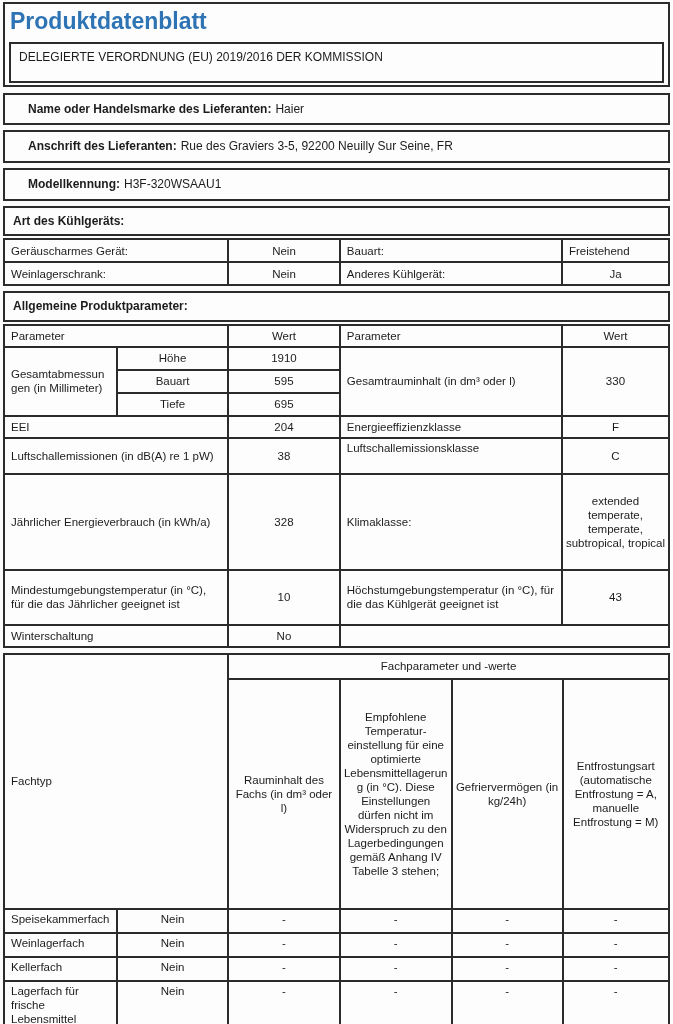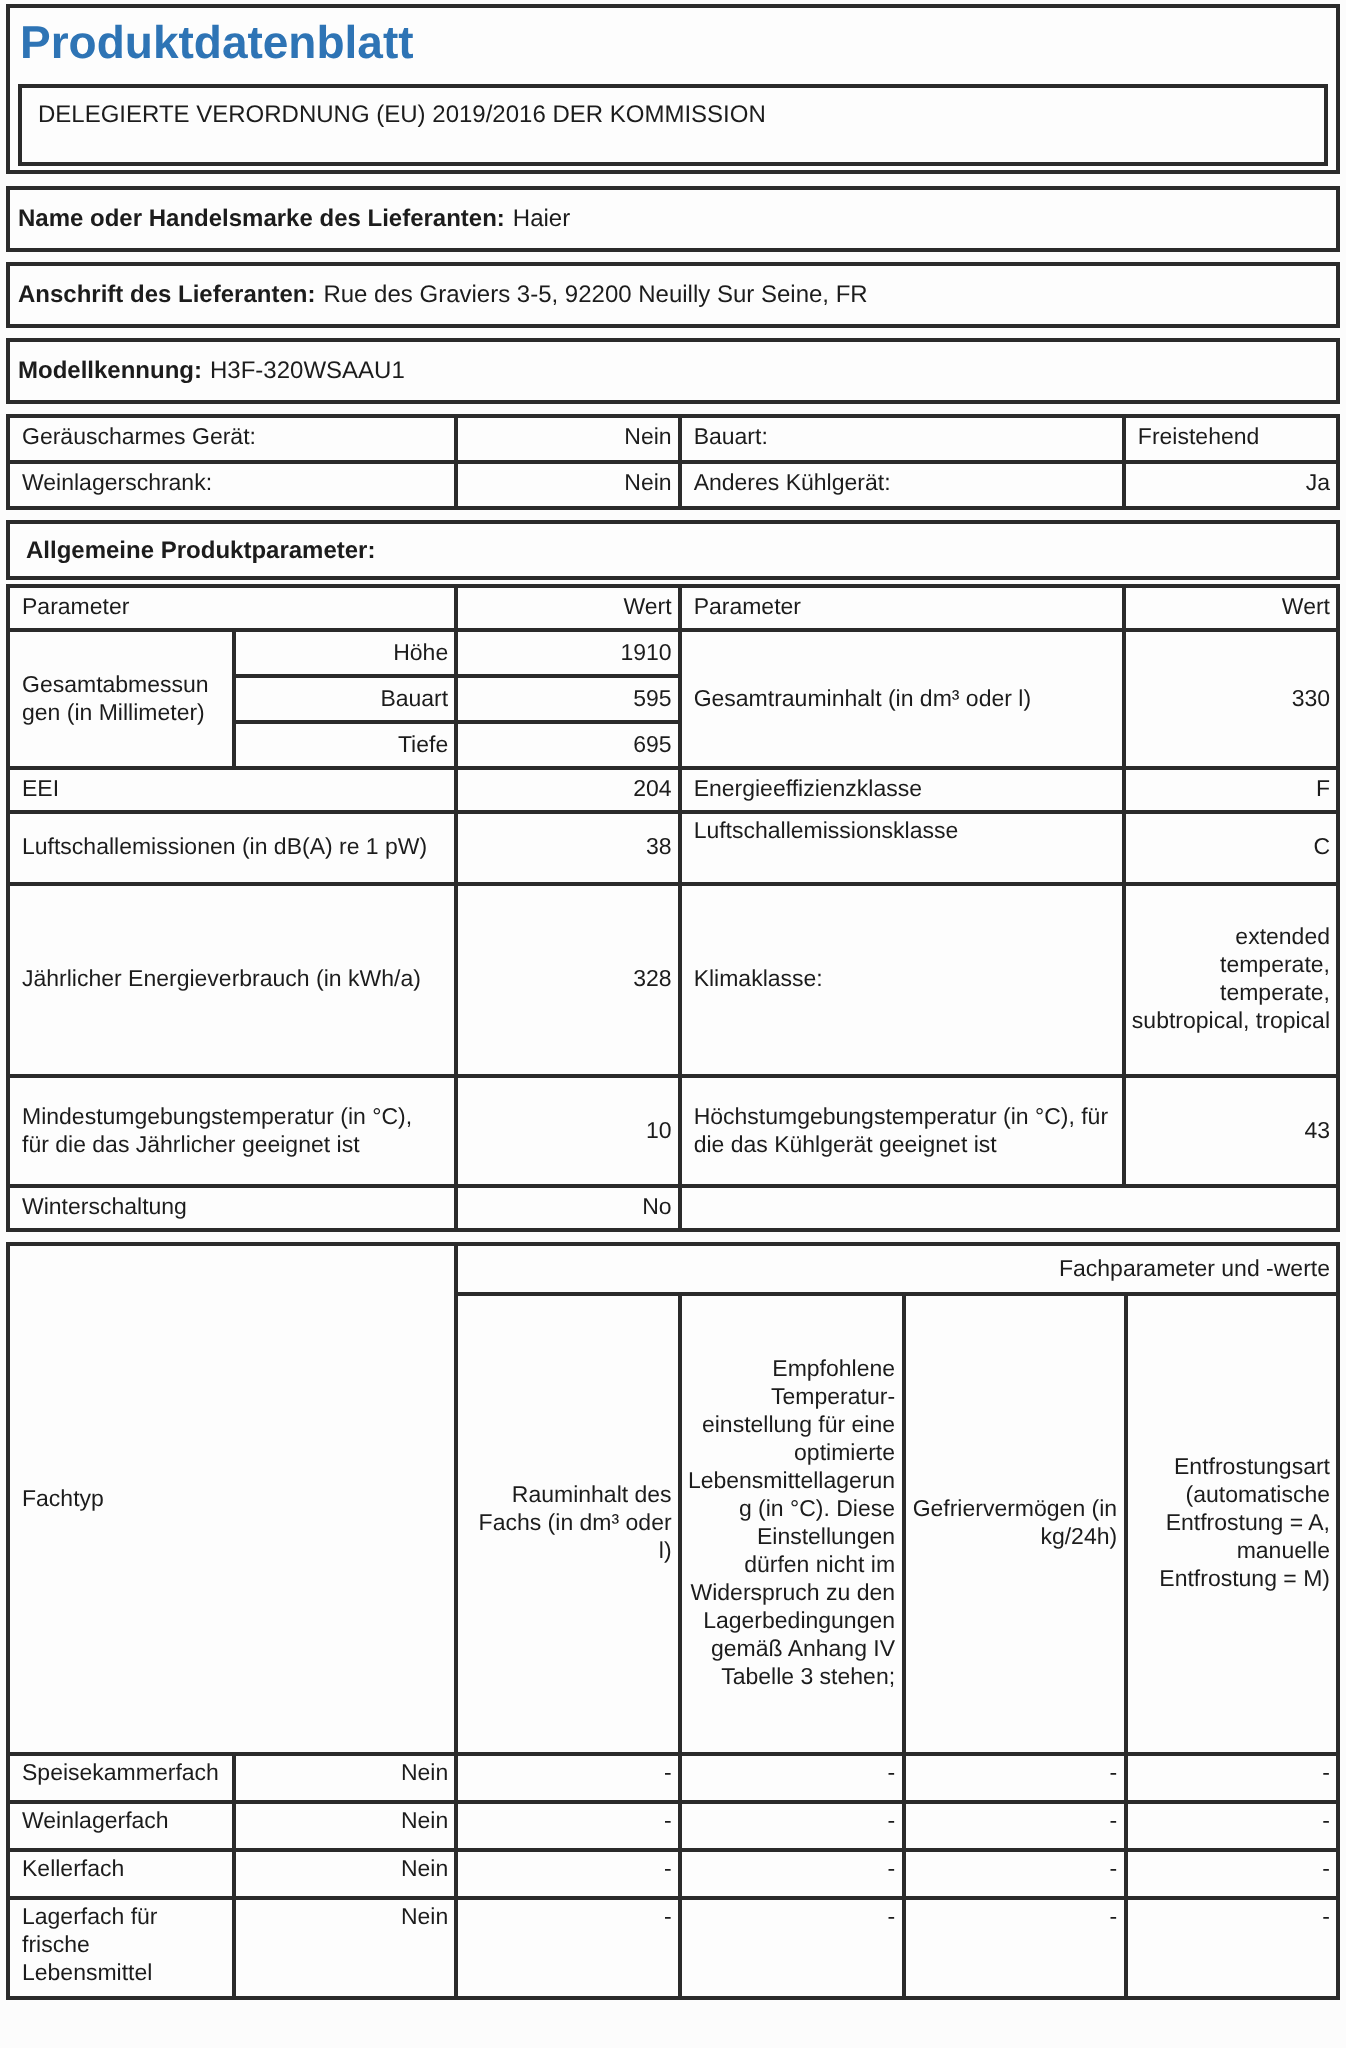--- a/index.html
+++ b/index.html
@@ -15,21 +15,21 @@
     color:var(--text);
     font-size:11.5px;
     line-height:1.22;
   }
   .page{padding:2px 3px 0 3px;}
   .box{
     border:2px solid var(--border);
     background:#fdfdfd;
     margin-bottom:5px;
   }
-  .pad{padding:7px 4px;}
+  .pad{padding:7px 23px;}
   .section-heading{font-weight:bold;font-size:12px;padding:6px 8px;}
   .doc-title{
     color:var(--blue);
     font-weight:bold;
     font-size:23px;
     margin:3px 0 7px 5px;
     letter-spacing:0;
   }
   .header-outer{border:2px solid var(--border);padding:0 0 0 0;margin-bottom:6px;background:#fdfdfd;}
   .reg-box{
@@ -47,21 +47,21 @@
     table-layout:fixed;
     background:#fdfdfd;
     margin-bottom:5px;
   }
   td{
     border:2px solid var(--border);
     padding:2px 6px;
     vertical-align:middle;
     font-size:11.5px;
   }
-  td.c{text-align:right;padding:2px 3px;}
+  td.c{text-align:center;padding:2px 3px;}
   td.break{overflow-wrap:anywhere;}
   .tight{margin-bottom:2px;}
   .r23{height:23px;}
   .r22{height:22px;}
   .r36{height:36px;}
   .r96{height:96px;}
   .r55{height:55px;}
   .r25{height:25px;}
   .r230{height:230px;}
   .r24{height:24px;margin-top:40px;}
@@ -85,20 +85,23 @@
   </div>
 
   <div class="box pad">
     <span class="label-b">Anschrift des Lieferanten:</span><span class="value-n">Rue des Graviers 3-5, 92200 Neuilly Sur Seine, FR</span>
   </div>
 
   <div class="box pad">
     <span class="label-b">Modellkennung:</span><span class="value-n">H3F-320WSAAU1</span>
   </div>
 
+  <div class="box tight">
+    <div class="section-heading">Art des Kühlgeräts:</div>
+  </div>
 
   <table>
     <colgroup>
         <col style="width:33.7%">
         <col style="width:16.8%">
         <col style="width:33.4%">
         <col style="width:16.1%">
       </colgroup>
     <tbody>
         <tr class="r23">

